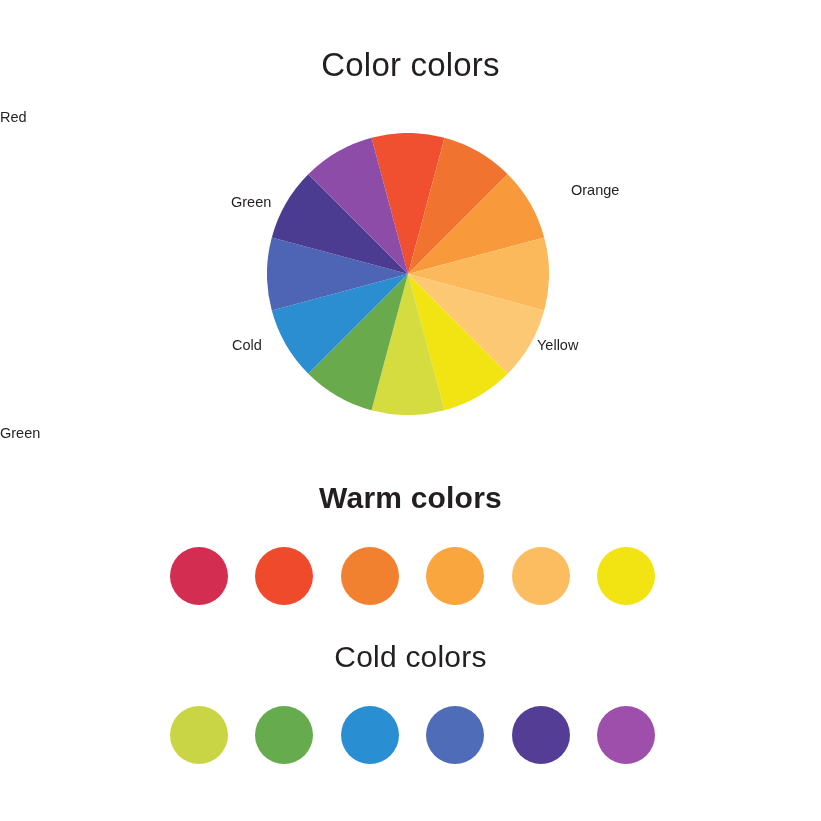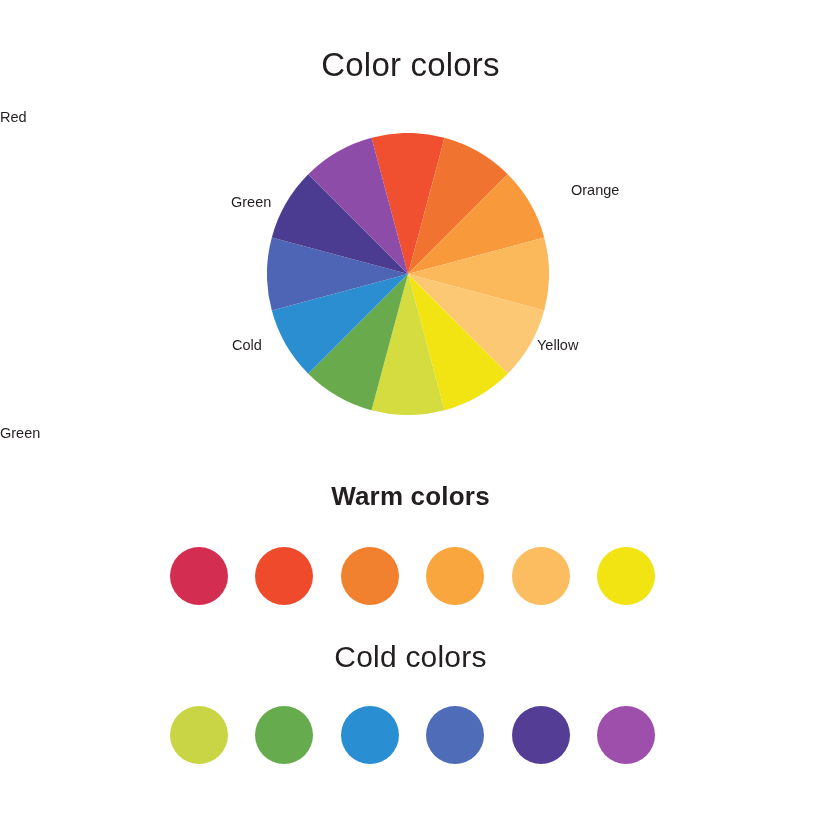--- a/index.html
+++ b/index.html
@@ -32,21 +32,21 @@
     font-weight: 400;
     white-space: nowrap;
   }
   .heading-wheel {
     top: 46px;
     font-size: 33px;
     letter-spacing: 0.2px;
   }
   .heading-warm {
     top: 481px;
-    font-size: 26px;
+    font-size: 30px;
     font-weight: 700;
     letter-spacing: 0.2px;
   }
   .heading-cold {
     top: 640px;
     font-size: 30px;
     font-weight: 400;
     letter-spacing: 0.2px;
   }
 

